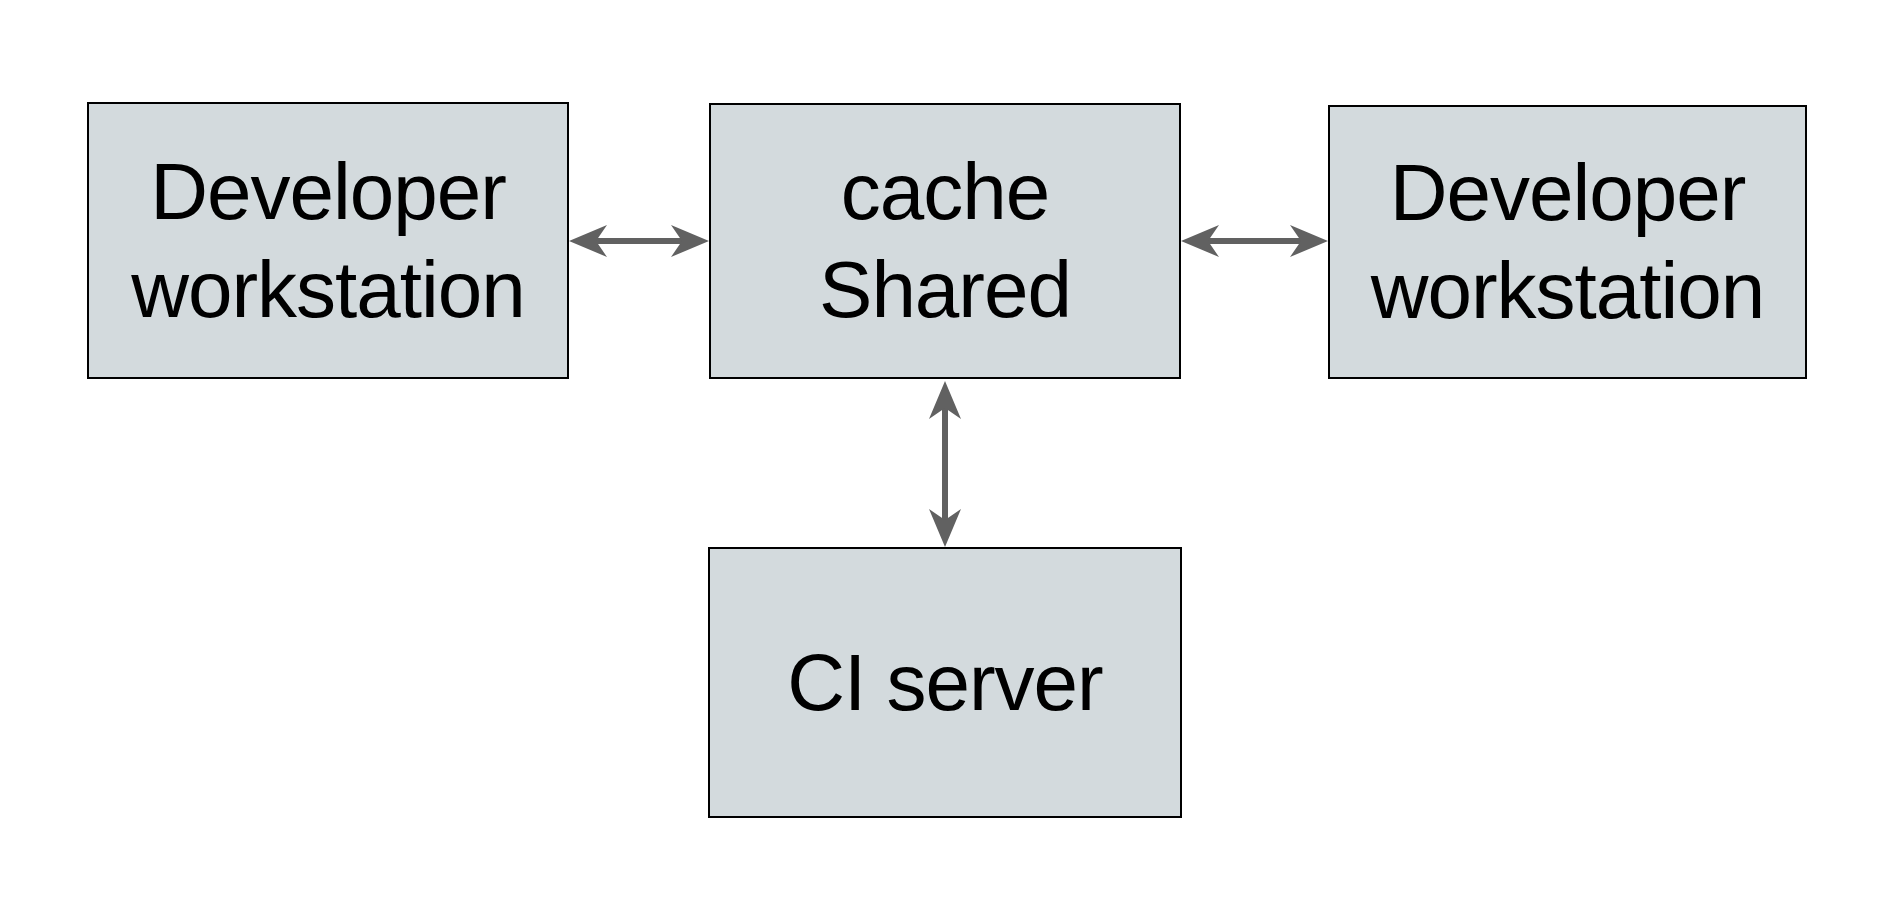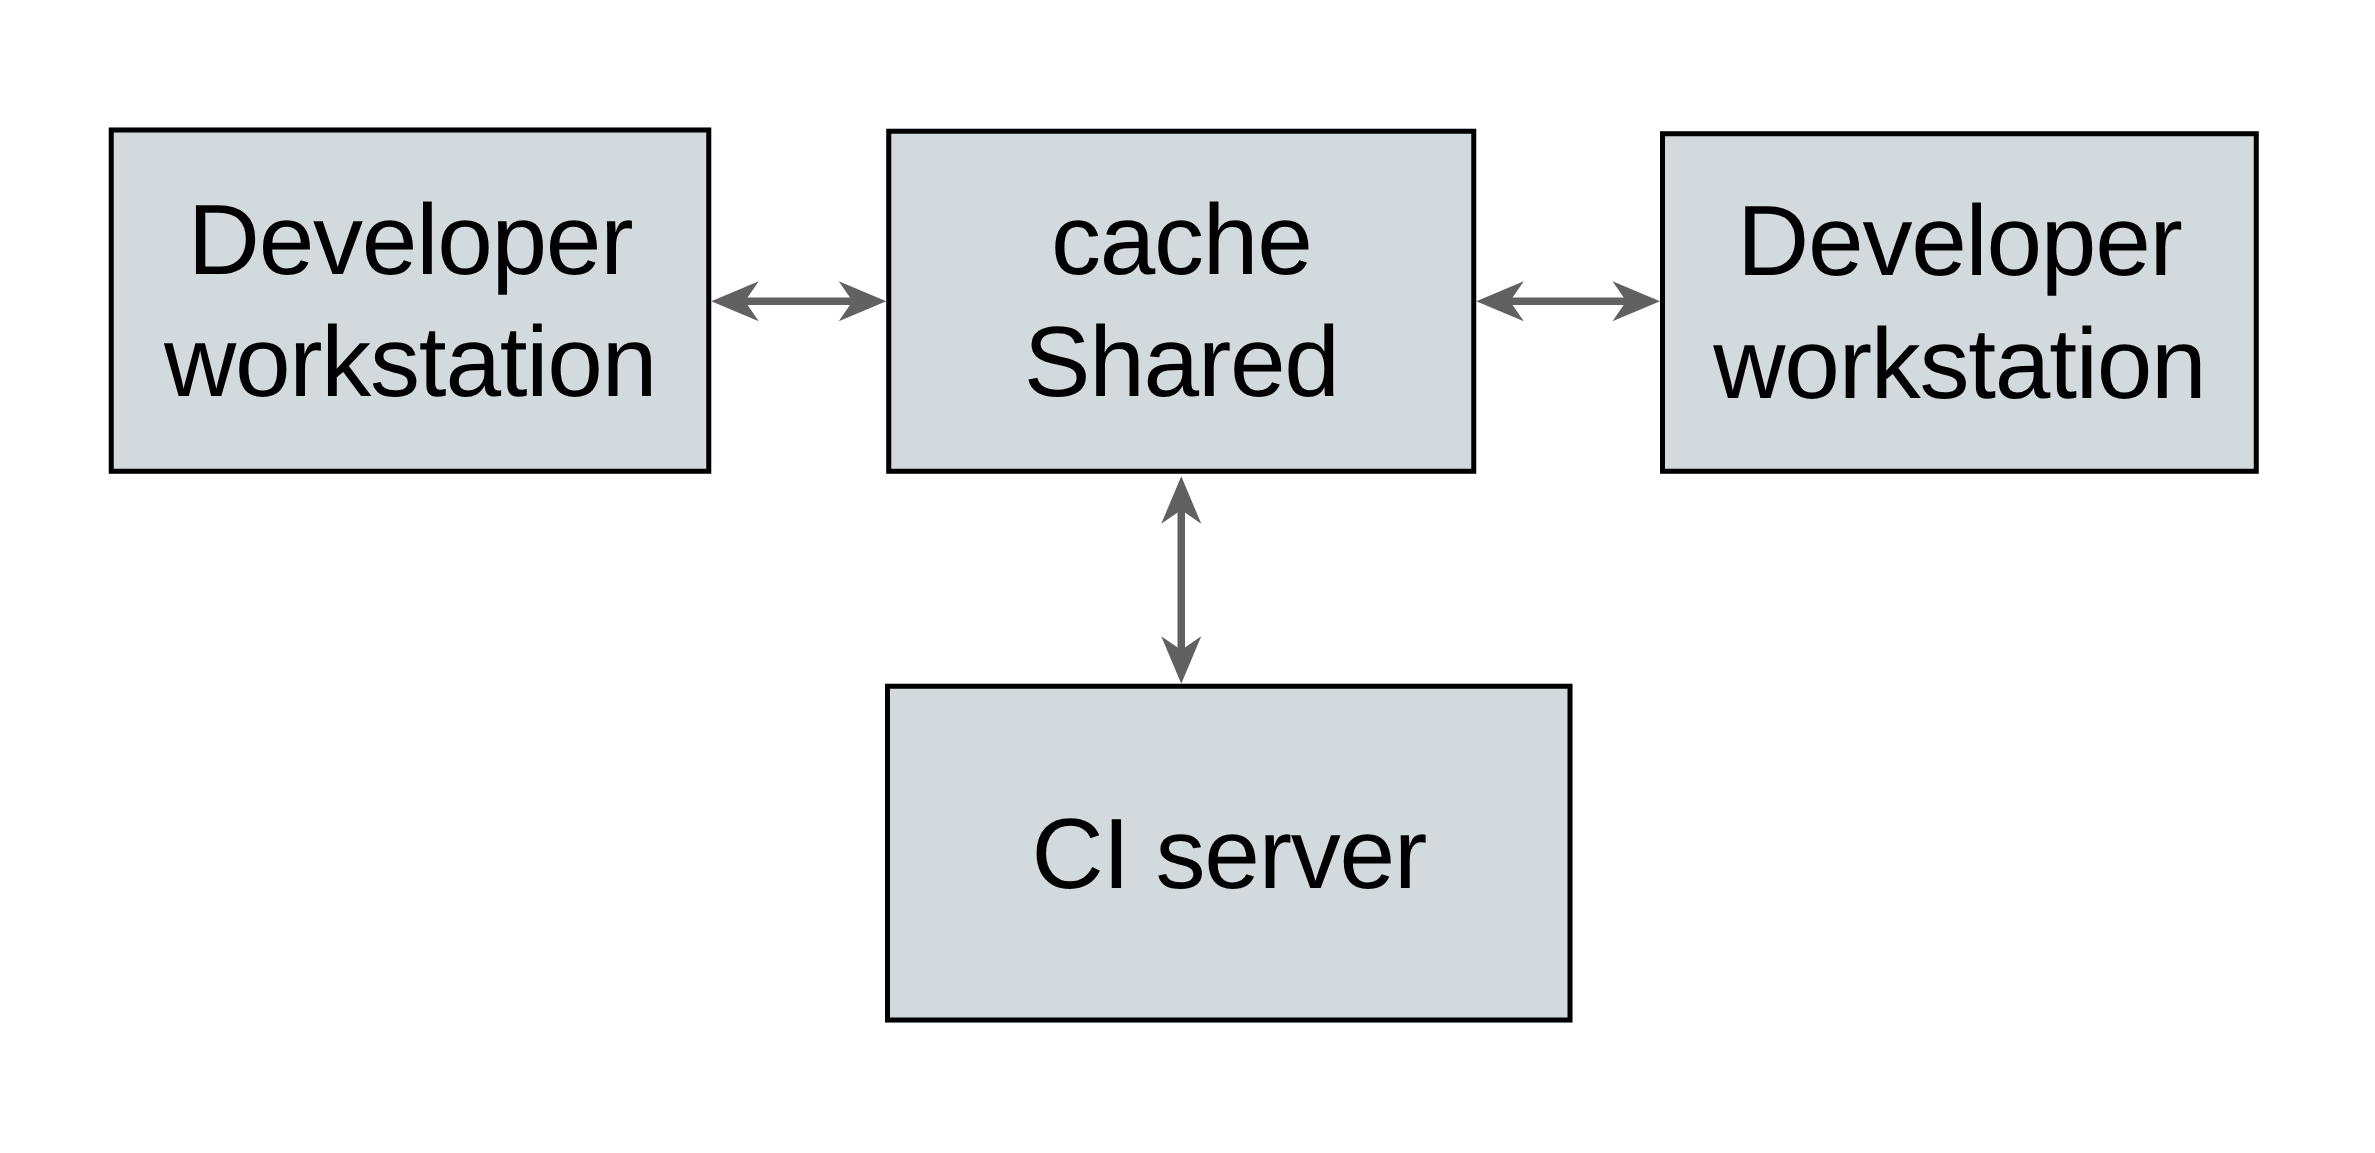--- a/index.html
+++ b/index.html
@@ -14,36 +14,36 @@
   .canvas {
     position: relative;
     width: 1900px;
     height: 922px;
     background: #ffffff;
   }
   .node {
     position: absolute;
     box-sizing: border-box;
     background: #d3dadd;
-    border: 4px solid #000000;
+    border: 2px solid #000000;
     display: flex;
     flex-direction: column;
     align-items: center;
     justify-content: center;
     color: #000000;
     font-size: 80px;
     line-height: 98px;
     letter-spacing: -1px;
     text-align: center;
     white-space: nowrap;
   }
   .node-dev-left   { left: 87px;   top: 102px; width: 482px; height: 277px; }
   .node-cache      { left: 709px;  top: 103px; width: 472px; height: 276px; }
   .node-dev-right  { left: 1328px; top: 105px; width: 479px; height: 274px; }
-  .node-ci         { left: 708px;  top: 547px; width: 550px; height: 271px; }
+  .node-ci         { left: 708px;  top: 547px; width: 474px; height: 271px; }
   svg.arrows {
     position: absolute;
     left: 0;
     top: 0;
     pointer-events: none;
   }
   svg.arrows .stroke { fill: #616161; }
 </style>
 </head>
 <body>

